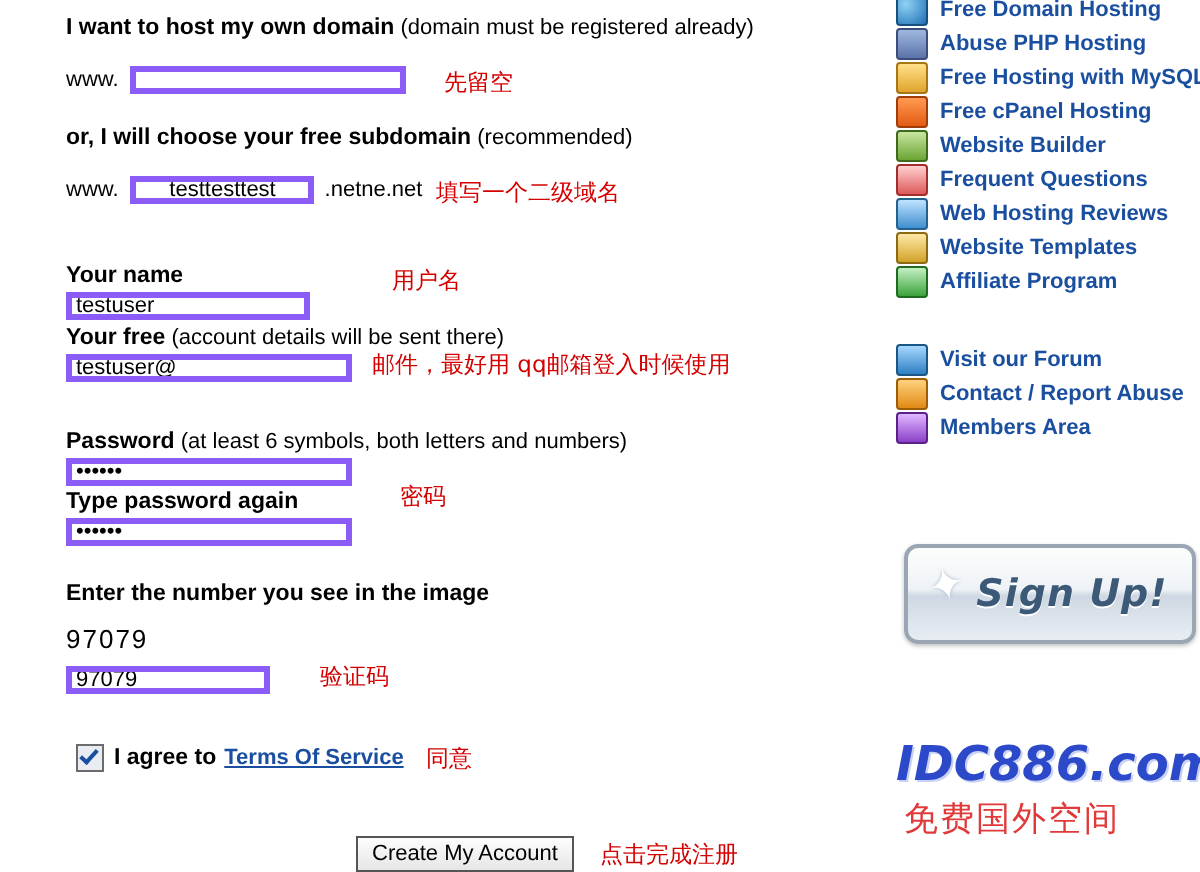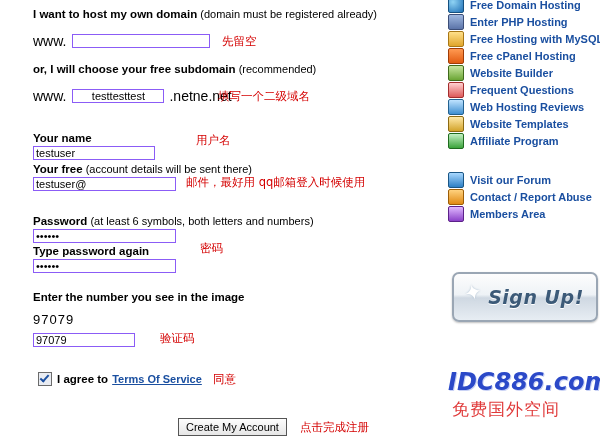--- a/index.html
+++ b/index.html
@@ -33,26 +33,26 @@
     font-weight: bold;
     font-size: 11.5px;
     color: #000;
   }
   .q-note {
     font-weight: normal;
     font-size: 11px;
     color: #000;
   }
   .www-label {
-    font-size: 14px;
+    font-size: 11px;
     color: #000;
     text-align: center;
   }
   .txt {
-    border: 1px solid #8b5cf6;
+    border: 3px solid #8b5cf6;
     background: #ffffff;
     font-family: "Liberation Sans", sans-serif;
     font-size: 11px;
     color: #000;
     padding: 1px 2px;
     height: 14px;
     box-sizing: border-box;
     outline: none;
   }
   .annot {
@@ -294,21 +294,21 @@
   </div>
 
   <div class="right-col">
 
     <div class="link-item" style="margin-top:-4px;">
       <span class="ico globe"></span>
       <a href="#">Free Domain Hosting</a>
     </div>
     <div class="link-item">
       <span class="ico php"></span>
-      <a href="#">Enter PHP Hosting</a>
+      <a href="#">Abuse PHP Hosting</a>
     </div>
     <div class="link-item">
       <span class="ico mysql"></span>
       <a href="#">Free Hosting with MySQL</a>
     </div>
     <div class="link-item">
       <span class="ico cpanel"></span>
       <a href="#">Free cPanel Hosting</a>
     </div>
     <div class="link-item">

